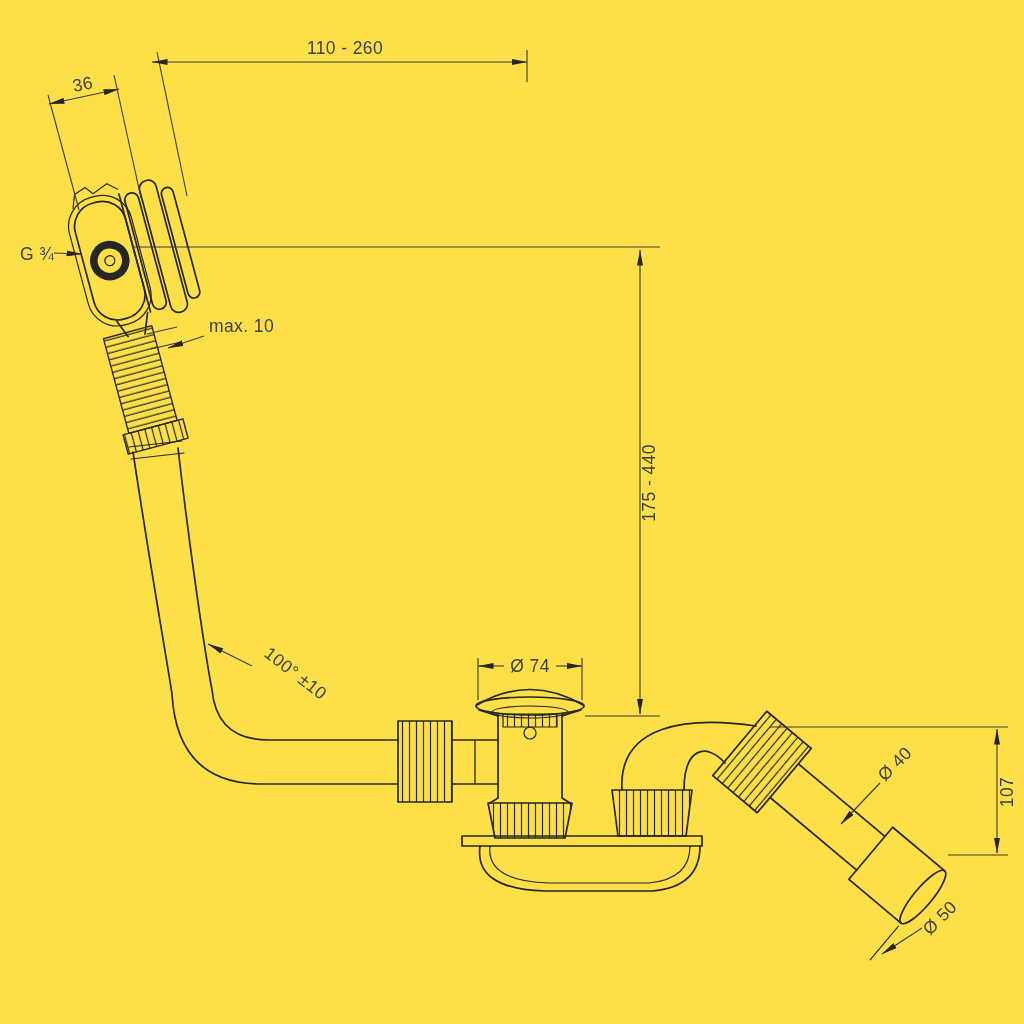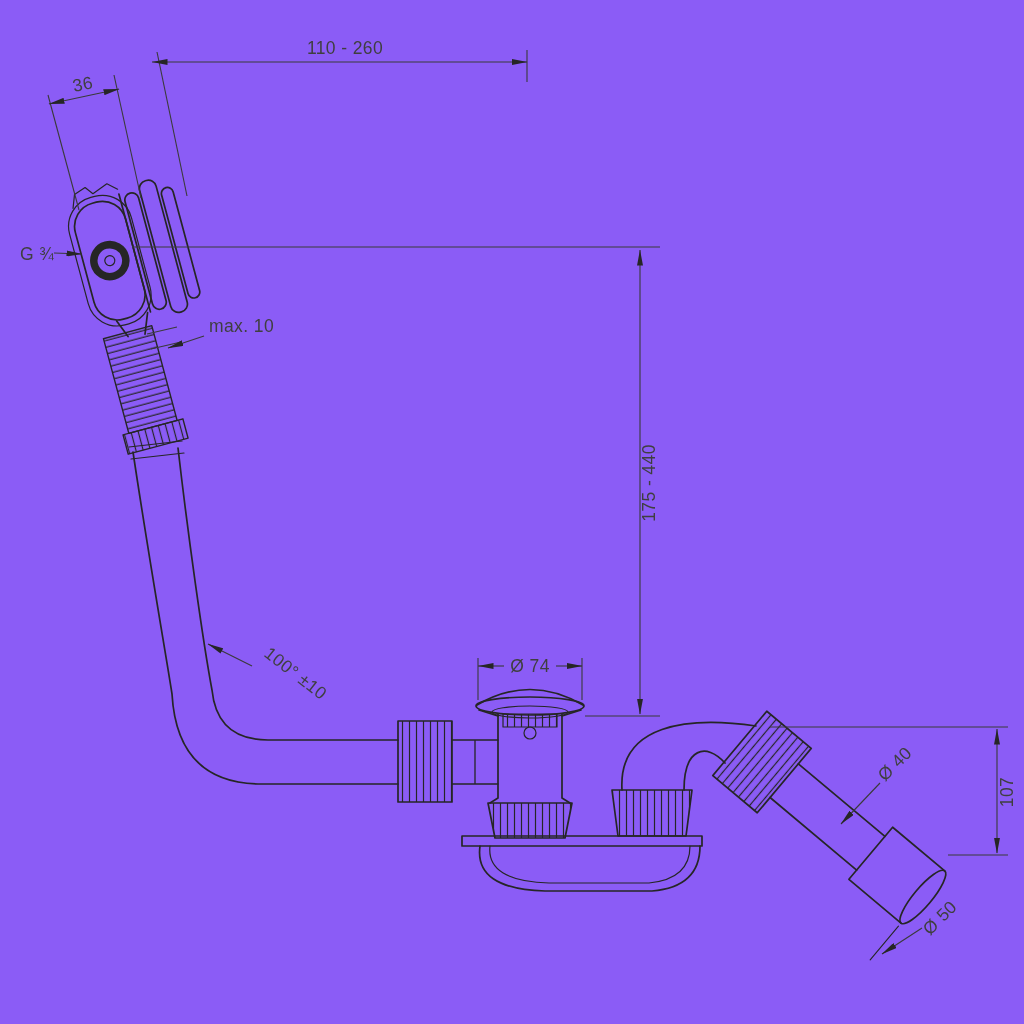--- a/index.html
+++ b/index.html
@@ -1,16 +1,16 @@
 <!DOCTYPE html>
 <html><head>
 <meta charset="utf-8">
 <style>
   html,body{margin:0;padding:0;background:#ffffff}
-  #page{width:1024px;height:1024px;position:relative;background:#8b5cf6;overflow:hidden}
+  #page{width:1024px;height:1024px;position:relative;background:#fde047;overflow:hidden}
   svg{display:block}
   text.dim{font-family:"Liberation Sans",sans-serif;font-size:17.5px;fill:#3f3f3f;stroke:none;letter-spacing:.4px}
 </style>
 </head>
 <body>
 
 <div id="page">
 <svg width="1024" height="1024" viewBox="0 0 1024 1024">
   <defs>
     <marker id="arw" viewBox="0 0 16 6" refX="15.5" refY="3" markerWidth="16" markerHeight="6" markerUnits="userSpaceOnUse" orient="auto-start-reverse">

